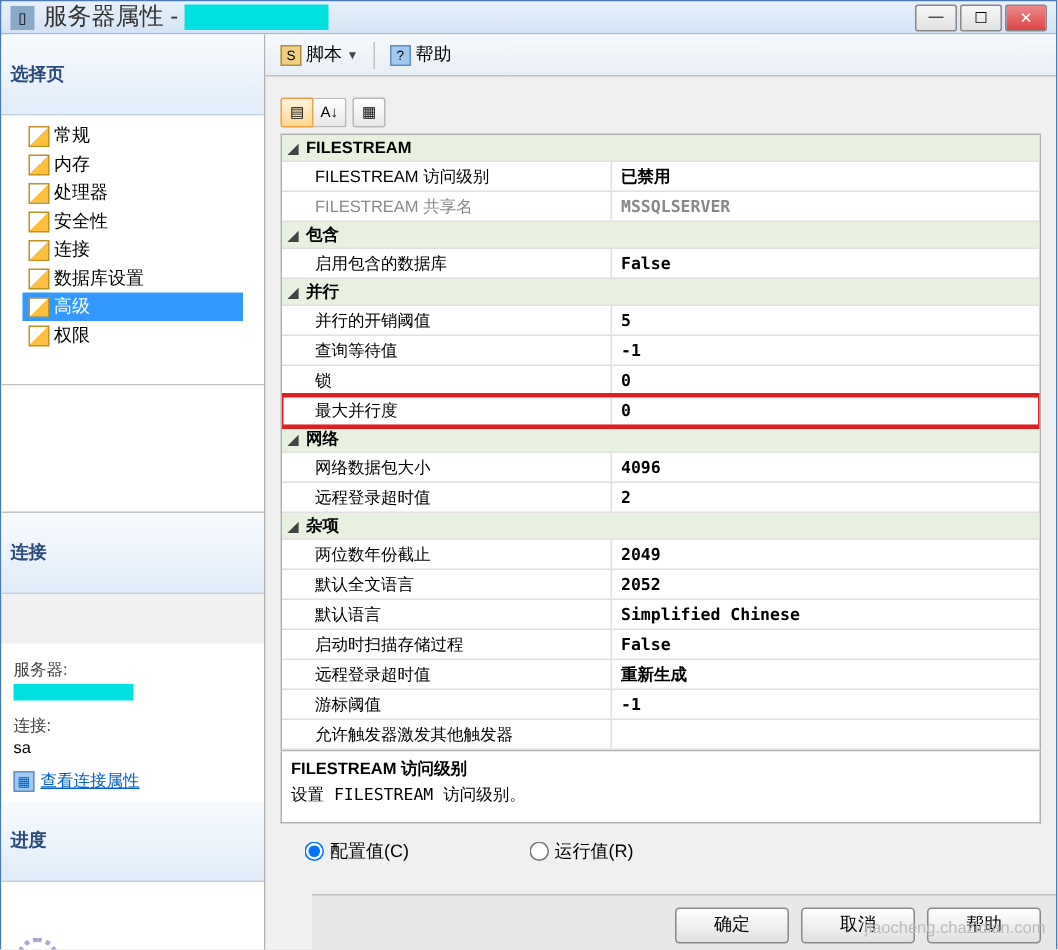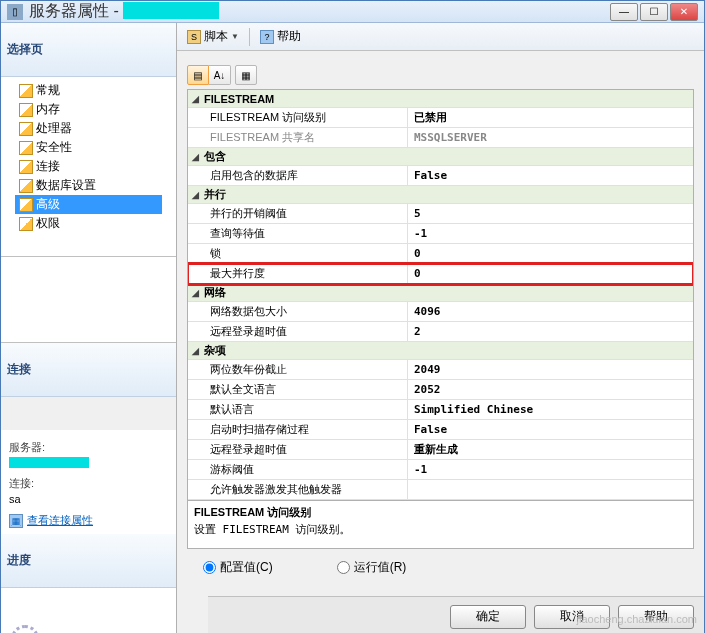--- a/index.html
+++ b/index.html
@@ -61,21 +61,21 @@
     .pg-cat .collapse { width: 11px; height: 11px; display: inline-flex; align-items: center; justify-content: center; margin-right: 3px; font-size: 9px; color: #444; }
     .pg-name { width: 220px; padding: 2px 4px 2px 22px; border-right: 1px solid #e0e0e0; display: flex; align-items: center; }
     .pg-val { flex: 1; padding: 2px 6px; font-family: "SimSun", monospace; font-weight: bold; display: flex; align-items: center; }
     .pg-row.disabled .pg-name, .pg-row.disabled .pg-val { color: #888; }
     .pg-row.highlighted { outline: 3px solid #e02020; outline-offset: -1px; }
     
     .desc-box { border: 1px solid #b0b0b0; border-top: none; padding: 4px 6px; height: 48px; background: #fff; }
     .desc-title { font-weight: bold; font-size: 11px; }
     .desc-text { font-size: 11px; margin-top: 2px; font-family: "SimSun", monospace; }
     
-    .radio-row { display: flex; gap: 64px; padding: 10px 16px; align-items: center; }
+    .radio-row { display: flex; gap: 80px; padding: 10px 16px; align-items: center; }
     .radio-row label { display: flex; align-items: center; gap: 4px; cursor: pointer; }
     
     .footer { height: 40px; border-top: 1px solid #c0c0c0; display: flex; align-items: center; justify-content: flex-end; padding: 0 10px; gap: 8px; background: #e8e8e8; margin-left: 31px; }
     .btn { min-width: 76px; height: 24px; border: 1px solid #888; background: linear-gradient(to bottom, #fff, #e0e0e0); border-radius: 3px; cursor: pointer; font-size: 12px; padding: 0 10px; }
     .watermark { position: absolute; right: 8px; bottom: 8px; color: #bbb; font-size: 11px; pointer-events: none; }
     
     .spacer { flex: 1; }
   </style>
 </head>
 <body>

